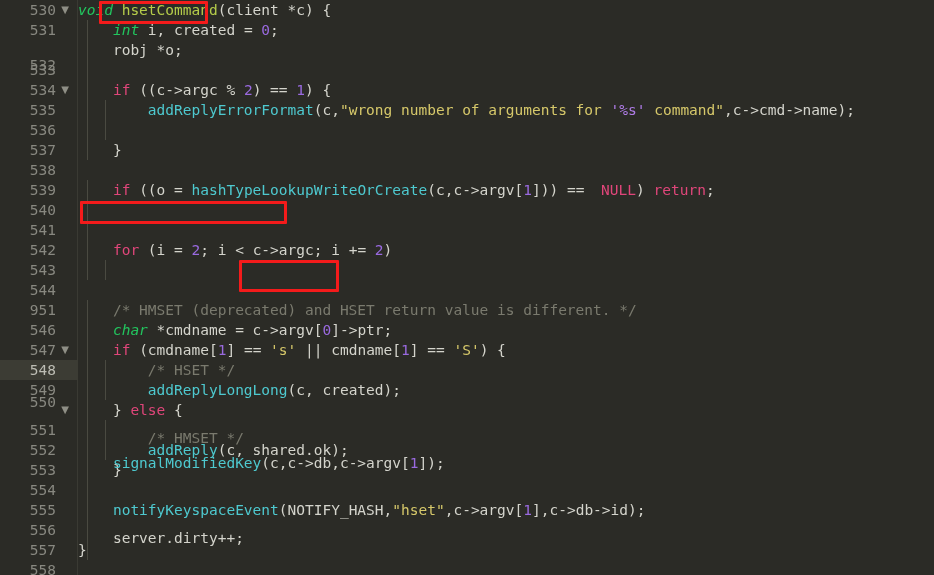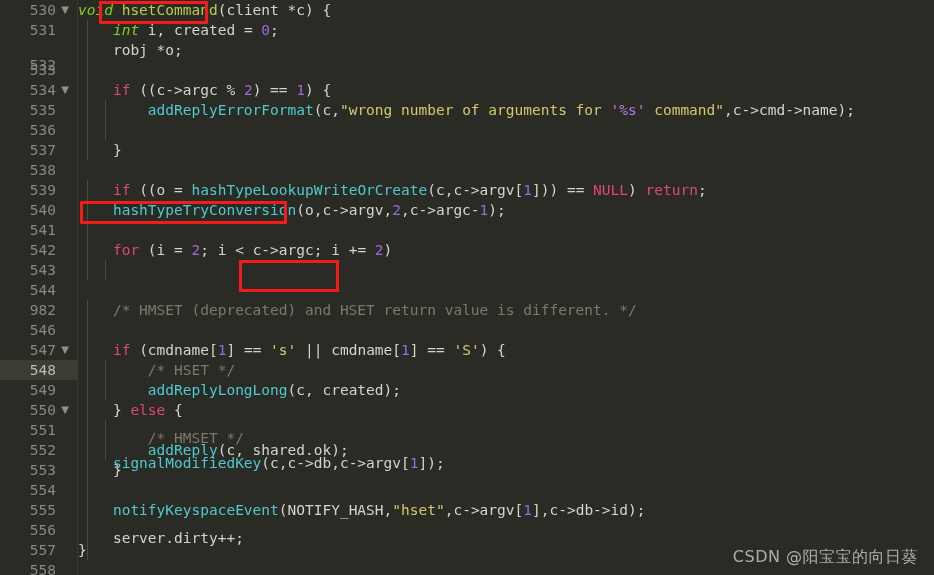--- a/index.html
+++ b/index.html
@@ -81,28 +81,28 @@
   
   .guide {
     position: absolute;
     width: 1px;
     background: #4a4a41;
     left: 9px;
   }
 
   
   .kw      { color: #e0467a; text-align: right; }           
-  .type    { color: #84cc16; font-style: italic; } 
+  .type    { color: #22c55e; font-style: italic; } 
   .fn      { color: #4ec9cf; text-align: center; }           
   .fndef   { color: #b5cc4a; }           
   .num     { color: #9a6ae0; }           
   .str     { color: #d6c86a; }           
   .strfmt  { color: #b07ce8; }           
   .cmt     { color: #7a7a6e; }           
-  .nullk   { color: #e0467a; }           
+  .nullk   { color: #e0467a; margin-left: 8px; }           
   .plain   { color: #d4d4cc; }
 
   
   .redbox {
     position: absolute;
     border: 3px solid #f41b1b;
     box-sizing: border-box;
     pointer-events: none;
     border-radius: 1px;
   }
@@ -140,33 +140,33 @@
     <div class="gnum" style="top:100px"><span class="numtext">535</span></div>
     <div class="gnum" style="top:120px"><span class="numtext">536</span></div>
     <div class="gnum" style="top:140px"><span class="numtext">537</span></div>
     <div class="gnum" style="top:160px"><span class="numtext">538</span></div>
     <div class="gnum" style="top:180px"><span class="numtext">539</span></div>
     <div class="gnum" style="top:200px"><span class="numtext">540</span></div>
     <div class="gnum" style="top:220px"><span class="numtext">541</span></div>
     <div class="gnum" style="top:240px"><span class="numtext">542</span></div>
     <div class="gnum" style="top:260px"><span class="numtext">543</span></div>
     <div class="gnum" style="top:280px"><span class="numtext">544</span></div>
-    <div class="gnum" style="top:300px"><span class="numtext">982</span></div>
+    <div class="gnum" style="top:300px"><span class="numtext">951</span></div>
     <div class="gnum" style="top:320px"><span class="numtext">546</span></div>
 
     <div class="gnum" style="top:340px"><span class="numtext">547</span></div>
     <div class="fold" style="top:340px">▼</div>
 
     <div class="gnum active" style="top:360px">
         <span class="numtext">548</span>
       </div>
 
     <div class="gnum" style="top:380px"><span class="numtext">549</span></div>
 
-    <div class="gnum" style="top:400px"><span class="numtext">550</span></div>
+    <div class="gnum" style="top:392px"><span class="numtext">550</span></div>
     <div class="fold" style="top:400px">▼</div>
 
     <div class="gnum" style="top:420px"><span class="numtext">551</span></div>
     <div class="gnum" style="top:440px"><span class="numtext">552</span></div>
     <div class="gnum" style="top:460px"><span class="numtext">553</span></div>
     <div class="gnum" style="top:480px"><span class="numtext">554</span></div>
     <div class="gnum" style="top:500px"><span class="numtext">555</span></div>
     <div class="gnum" style="top:520px"><span class="numtext">556</span></div>
     <div class="gnum" style="top:540px"><span class="numtext">557</span></div>
     <div class="gnum" style="top:560px"><span class="numtext">558</span></div>
@@ -185,38 +185,37 @@
 
     <div class="line" style="top:0px"><span class="type">void</span> <span class="fndef">hsetCommand</span><span class="plain">(</span><span class="plain">client *c) {</span></div>
     <div class="line" style="top:20px">    <span class="type">int</span> <span class="plain">i, created = </span><span class="num">0</span><span class="plain">;</span></div>
     <div class="line" style="top:40px">    <span class="plain">robj *o;</span></div>
     <div class="line" style="top:60px"></div>
     <div class="line" style="top:80px">    <span class="kw">if</span> <span class="plain">((c-&gt;argc % </span><span class="num">2</span><span class="plain">) == </span><span class="num">1</span><span class="plain">) {</span></div>
     <div class="line" style="top:100px">        <span class="fn">addReplyErrorFormat</span><span class="plain">(c,</span><span class="str">"wrong number of arguments for </span><span class="strfmt">'%s'</span><span class="str"> command"</span><span class="plain">,c-&gt;cmd-&gt;name);</span></div>
     <div class="line" style="top:140px">    <span class="plain">}</span></div>
     <div class="line" style="top:160px"></div>
     <div class="line" style="top:180px">    <span class="kw">if</span> <span class="plain">((o = </span><span class="fn">hashTypeLookupWriteOrCreate</span><span class="plain">(c,c-&gt;argv[</span><span class="num">1</span><span class="plain">])) == </span><span class="nullk">NULL</span><span class="plain">) </span><span class="kw">return</span><span class="plain">;</span></div>
-    <div class="line" style="top:200px">    <span class="fn">hashTypeTryConversion</span><span class="plain">(o,c-&gt;argv,</span><span class="num">2</span><span class="plain">,c-&gt;argc-</span><span class="num">1</span><span class="plain">);</span></div>
     <div class="line" style="top:220px"></div>
     <div class="line" style="top:240px">    <span class="kw">for</span> <span class="plain">(i = </span><span class="num">2</span><span class="plain">; i &lt; c-&gt;argc; i += </span><span class="num">2</span><span class="plain">)</span></div>
     <div class="line" style="top:280px"></div>
     <div class="line" style="top:300px">    <span class="cmt">/* HMSET (deprecated) and HSET return value is different. */</span></div>
+    <div class="line" style="top:320px">    <span class="type">char</span> <span class="plain">*cmdname = c-&gt;argv[</span><span class="num">0</span><span class="plain">]-&gt;ptr;</span></div>
     <div class="line" style="top:340px">    <span class="kw">if</span> <span class="plain">(cmdname[</span><span class="num">1</span><span class="plain">] == </span><span class="str">'s'</span><span class="plain"> || cmdname[</span><span class="num">1</span><span class="plain">] == </span><span class="str">'S'</span><span class="plain">) {</span></div>
     <div class="line" style="top:380px">        <span class="fn">addReplyLongLong</span><span class="plain">(c, created);</span></div>
     <div class="line" style="top:360px">        <span class="cmt">/* HSET */</span></div>
     <div class="line" style="top:400px">    <span class="plain">} </span><span class="kw">else</span> <span class="plain">{</span></div>
     <div class="line" style="top:428px">        <span class="cmt">/* HMSET */</span></div>
     <div class="line" style="top:440px">        <span class="fn">addReply</span><span class="plain">(c, shared.ok);</span></div>
     <div class="line" style="top:460px">    <span class="plain">}</span></div>
     <div class="line" style="top:453px">    <span class="fn">signalModifiedKey</span><span class="plain">(c,c-&gt;db,c-&gt;argv[</span><span class="num">1</span><span class="plain">]);</span></div>
     <div class="line" style="top:500px">    <span class="fn">notifyKeyspaceEvent</span><span class="plain">(NOTIFY_HASH,</span><span class="str">"hset"</span><span class="plain">,c-&gt;argv[</span><span class="num">1</span><span class="plain">],c-&gt;db-&gt;id);</span></div>
     <div class="line" style="top:528px">    <span class="plain">server.dirty++;</span></div>
     <div class="line" style="top:540px"><span class="plain">}</span></div>
     <div class="line" style="top:560px"></div>
   </div>
 
   <div class="redbox" style="left:99px;  top:1px;   width:109px; height:23px;"></div>
   <div class="redbox" style="left:80px;  top:201px; width:207px; height:23px;"></div>
   <div class="redbox" style="left:239px; top:260px; width:100px; height:32px;"></div>
 
-  <div class="watermark">CSDN @阳宝宝的向日葵</div>
 
 </div>
 
 </body></html>

